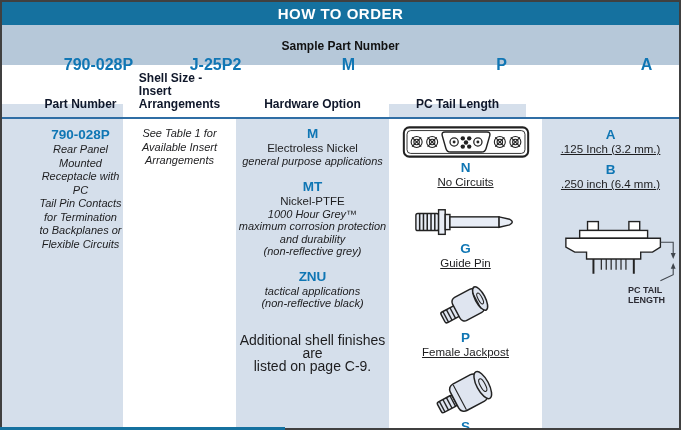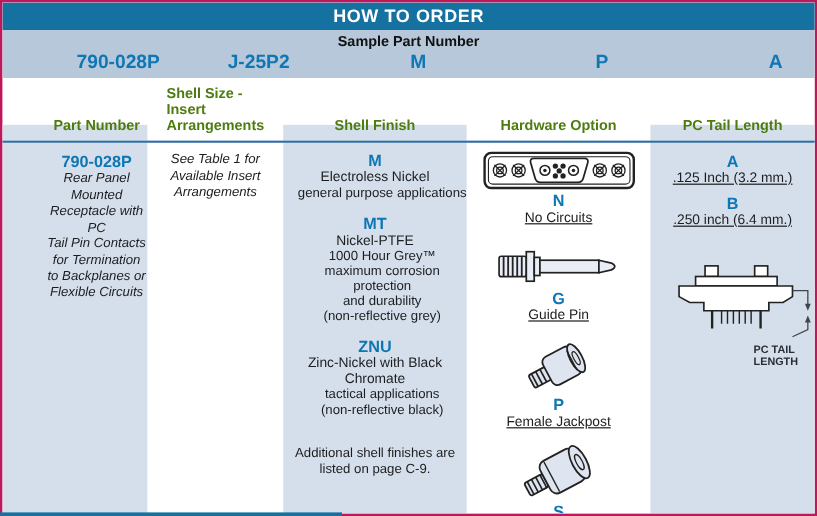--- a/index.html
+++ b/index.html
@@ -6,70 +6,70 @@
   .page{
     position:relative;
     width:681px;height:430px;
     font-family:"Liberation Sans","DejaVu Sans",sans-serif;
     overflow:hidden;
     box-sizing:border-box;
     background:#fff;
   }
   .table{
     position:absolute;inset:0;
-    border:2px solid #be185d;
+    border:2px solid #404040;
     box-sizing:border-box;
     display:flex;flex-direction:column;
     overflow:hidden;
   }
   .title-bar{
     height:23px;flex:0 0 23px;
     background:#15719F;
     color:#fff;font-weight:bold;font-size:15px;letter-spacing:.5px;
     display:flex;align-items:center;justify-content:center;
   }
   .sample-band{
     height:40px;flex:0 0 40px;
     background:#B6C8D9;
   }
   .sample-heading{
     text-align:center;font-weight:bold;font-size:12px;color:#111;
-    padding-top:2px;line-height:15px;
+    padding-top:14px;line-height:15px;
   }
   .cols{display:flex;width:100%;}
   .c1{flex:0 0 121px;width:121px;padding-left:36px;}
   .c2{flex:0 0 113px;width:113px;}
   .c3{flex:0 0 153px;width:153px;}
   .c4{flex:0 0 153px;width:153px;}
   .c5{flex:0 0 137px;width:137px;}
   .sample-values .cell{
     text-align:center;font-weight:bold;font-size:16px;color:#1076B4;
     line-height:21px;
   }
   .col-headers{
     flex:0 0 52px;height:52px;
     border-bottom:2px solid #2F6EA5;box-sizing:content-box;
   }
   .col-headers .cell{
     display:flex;align-items:flex-end;justify-content:center;
     text-align:left;font-weight:bold;font-size:12px;line-height:13px;
-    color:#4d7c0f;padding-bottom:6px;box-sizing:border-box;
+    color:#0f172a;padding-bottom:6px;box-sizing:border-box;
     white-space:pre-line;
     margin-top:39px;
   }
   .bg-blue{background:#D5DFEB;}
   .bg-white{background:#FFFFFF;}
   .body-row{flex:1 1 auto;overflow:hidden;}
   .body-row .cell{padding-top:8px;text-align:center;box-sizing:border-box;overflow:hidden;}
   .code{font-weight:bold;font-size:13.5px;color:#0F76B4;line-height:16px;}
   .name{font-size:11.5px;color:#1d1d1f;line-height:13px;white-space:pre-line;}
-  .note{font-size:11px;color:#1d1d1f;line-height:12.5px;white-space:pre-line;padding-left:12px;}
+  .note{font-size:11px;font-style:italic;color:#1d1d1f;line-height:12.5px;white-space:pre-line;}
   .desc{font-size:11px;color:#1d1d1f;line-height:13.5px;white-space:pre-line;font-style:italic;}
   .finish-group{margin-bottom:11px;}
-  .footnote{margin-top:24px;font-size:11px;color:#1d1d1f;line-height:13px;white-space:pre-line;}
+  .footnote{margin-top:24px;font-size:14px;color:#1d1d1f;line-height:13px;white-space:pre-line;}
   .hw-item{margin-bottom:4px;}
   .hw-item svg{display:block;margin:0 auto;}
   .hw-label{font-size:11.5px;color:#1d1d1f;line-height:13px;text-decoration:underline;}
   .pc-option{margin-bottom:6px;}
   .pc-diagram{margin-top:26px;position:relative;margin-left:16px;}
   .diagram-label{
     font-size:9px;font-weight:bold;color:#2b2b33;line-height:10px;
     white-space:pre-line;text-align:left;
     position:absolute;right:14px;bottom:-2px;
   }
@@ -95,21 +95,20 @@
         <div class="cell c4">P</div>
         <div class="cell c5">A</div>
       </div>
     </div>
 
     <div class="cols col-headers">
       <div class="cell c1 bg-blue">Part Number</div>
       <div class="cell c2 bg-white">Shell Size -
 Insert
 Arrangements</div>
-      <div class="cell c3 bg-blue">Shell Finish</div>
       <div class="cell c4 bg-white">Hardware Option</div>
       <div class="cell c5 bg-blue">PC Tail Length</div>
     </div>
 
     <div class="cols body-row">
 
       <div class="cell c1 bg-blue">
         <div class="code">790-028P</div>
         <div class="desc">Rear Panel Mounted
 Receptacle with PC
@@ -134,22 +133,20 @@
         <div class="finish-group">
           <div class="code">MT</div>
           <div class="name">Nickel-PTFE</div>
           <div class="note">1000 Hour Grey™
 maximum corrosion protection
 and durability
 (non-reflective grey)</div>
         </div>
         <div class="finish-group">
           <div class="code">ZNU</div>
-          <div class="name">Zinc-Nickel with Black
-Chromate</div>
           <div class="note">tactical applications
 (non-reflective black)</div>
         </div>
         <div class="footnote">Additional shell finishes are
 listed on page C-9.</div>
       </div>
 
       <div class="cell c4 bg-white" style="padding-top:5px;">
 
         <div class="hw-item">

